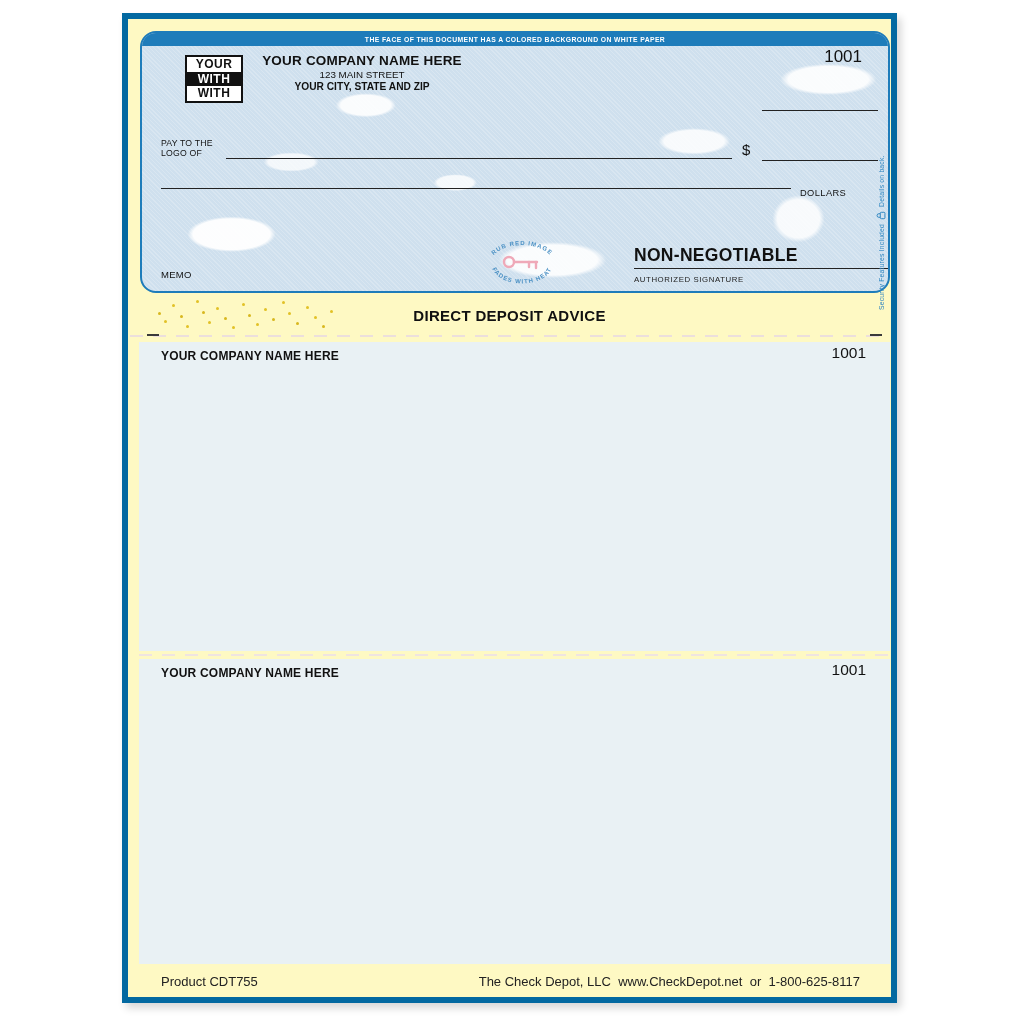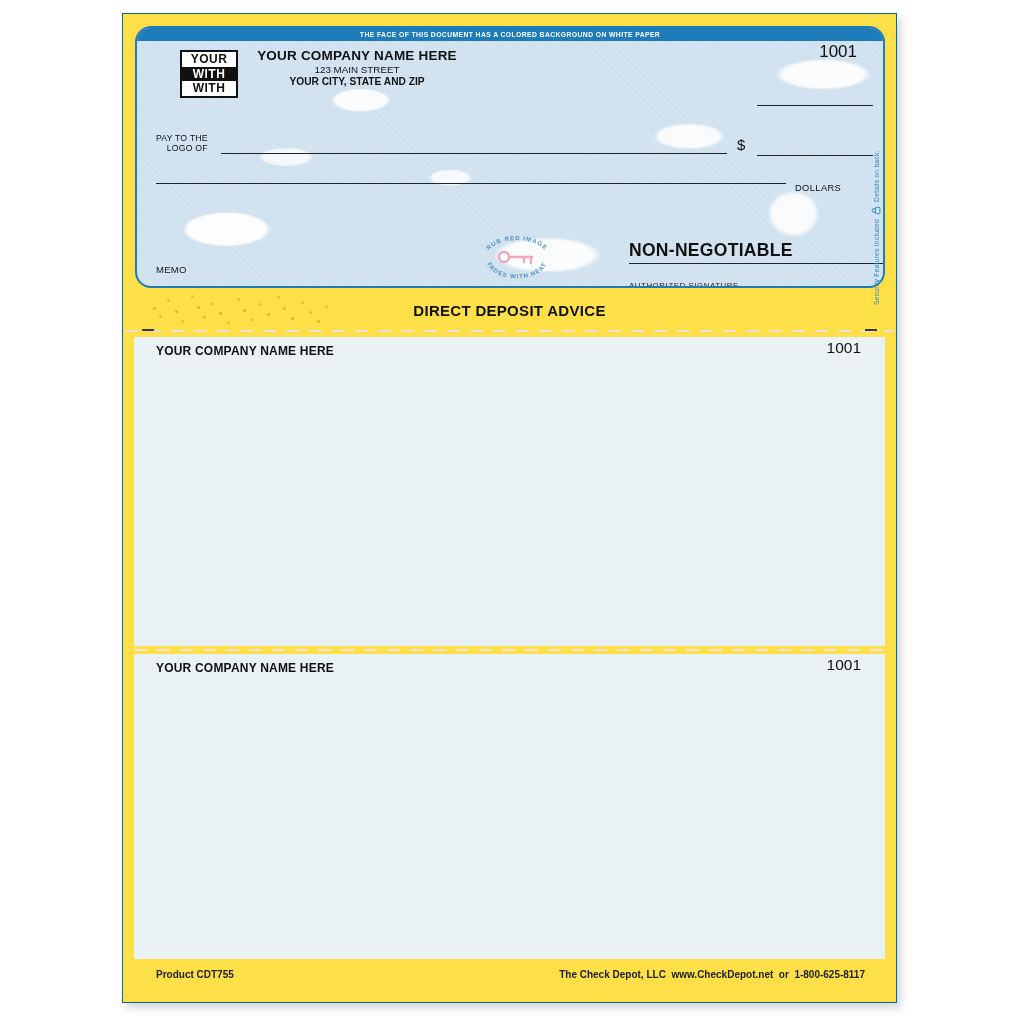--- a/index.html
+++ b/index.html
@@ -1,20 +1,20 @@
 <!DOCTYPE html>
 <html><head>
 <meta charset="utf-8">
 <style>
   * { margin:0; padding:0; box-sizing:border-box; }
   html,body { width:1024px; height:1024px; background:#ffffff; overflow:hidden;
               font-family:"Liberation Sans", sans-serif; color:#111; }
 
   .page { position:absolute; left:122px; top:13px; width:775px; height:990px;
-          background:#fde047; border:1px solid #0369a1;
+          background:#fef9c3; border:6px solid #0369a1;
           box-shadow:4px 5px 8px rgba(0,0,0,0.16); }
 
   
   .check { position:absolute; left:12px; top:12px; width:750px; height:262px;
            border:2px solid #1e7cba; border-radius:16px; overflow:hidden;
            background-color:#cfe0ee;
            background-image:
              radial-gradient(ellipse 70px 28px at 12% 78%, rgba(255,255,255,.95) 0 55%, transparent 63%),
              radial-gradient(ellipse 50px 20px at 30% 28%, rgba(255,255,255,.9) 0 50%, transparent 60%),
              radial-gradient(ellipse 90px 30px at 55% 88%, rgba(255,255,255,.9) 0 50%, transparent 60%),
@@ -42,29 +42,29 @@
 
   .check-number { position:absolute; right:26px; top:14px; font-size:17px; }
 
   .line { position:absolute; border-top:1.2px solid #222; }
   .date-line   { left:620px; top:77px;  width:116px; }
   .payee-line  { left:84px;  top:125px; width:506px; }
   .amount-line { left:620px; top:127px; width:116px; }
   .words-line  { left:19px;  top:155px; width:630px; }
 
   .payto { position:absolute; left:19px; top:106px; font-size:8.7px; line-height:9.6px;
-           letter-spacing:.2px;text-align:right; }
+           letter-spacing:.2px; }
   .dollar-sign { position:absolute; left:600px; top:108px; font-size:15px; }
   .dollars-label { position:absolute; left:658px; top:155px; font-size:9.3px; letter-spacing:.4px; }
   .memo-label { position:absolute; left:19px; top:236px; font-size:9.5px; letter-spacing:.3px; }
 
   .nn-wrap { position:absolute; left:492px; top:212px; width:254px; text-align:left; }
   .nn-title { font-size:17.5px; font-weight:bold; letter-spacing:.3px; }
   .nn-line  { border-top:1.4px solid #222; margin-top:2px; }
-  .nn-sig   { font-size:7.8px; letter-spacing:.6px; margin-top:17px; color:#222; }
+  .nn-sig   { font-size:7.8px; letter-spacing:.6px; margin-top:6px; color:#222; }
 
   .seal { position:absolute; left:336px; top:202px; }
 
   
   .side-text { position:absolute; left:748px; top:291px; width:224px; height:11px;
                transform:rotate(-90deg); transform-origin:0 0;
                color:#2e86c1; font-size:6.8px; letter-spacing:.2px; white-space:nowrap; }
   .side-text svg { vertical-align:-2px; margin:0 4px; }
 
   
@@ -82,21 +82,21 @@
 
   
   .stub { position:absolute; left:11px; width:751px; background:#e9f1f4; }
   .stub1 { top:323px; height:309px; }
   .stub2 { top:640px; height:305px; }
   .stub-head { position:relative; padding:4px 24px 0 22px; }
   .stub-company { font-size:12px; font-weight:bold; letter-spacing:.2px; }
   .stub-number { position:absolute; right:24px; top:2px; font-size:15.5px; }
 
   
-  .footer { position:absolute; left:33px; right:31px; top:955px; font-size:10px; color:#222;font-weight:bold; }
+  .footer { position:absolute; left:33px; right:31px; top:955px; font-size:13px; color:#222; }
   .footer .product { float:left; }
   .footer .vendor { float:right; white-space:pre;margin-left:14px; }
 </style>
 </head>
 <body>
 
 <div class="page">
 
   <div class="check">
     <div class="check-banner">THE FACE OF THIS DOCUMENT HAS A COLORED BACKGROUND ON WHITE PAPER</div>

